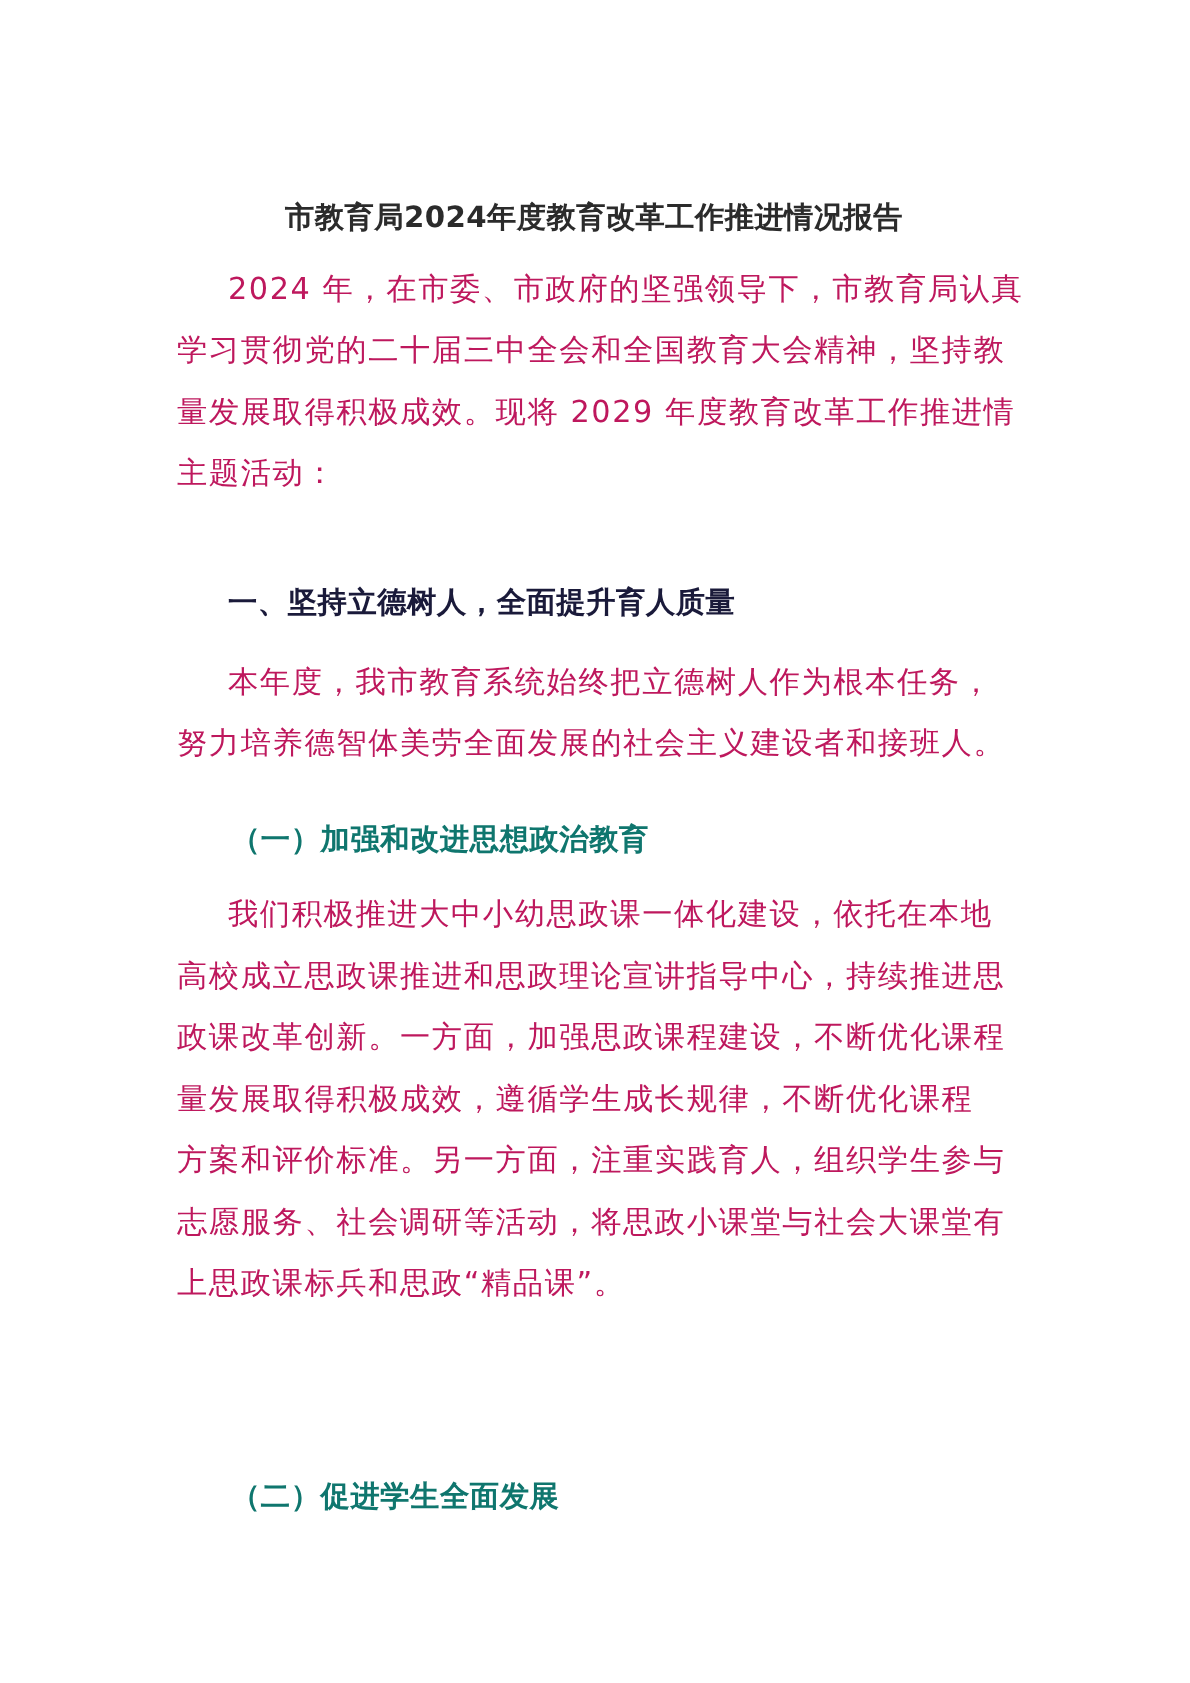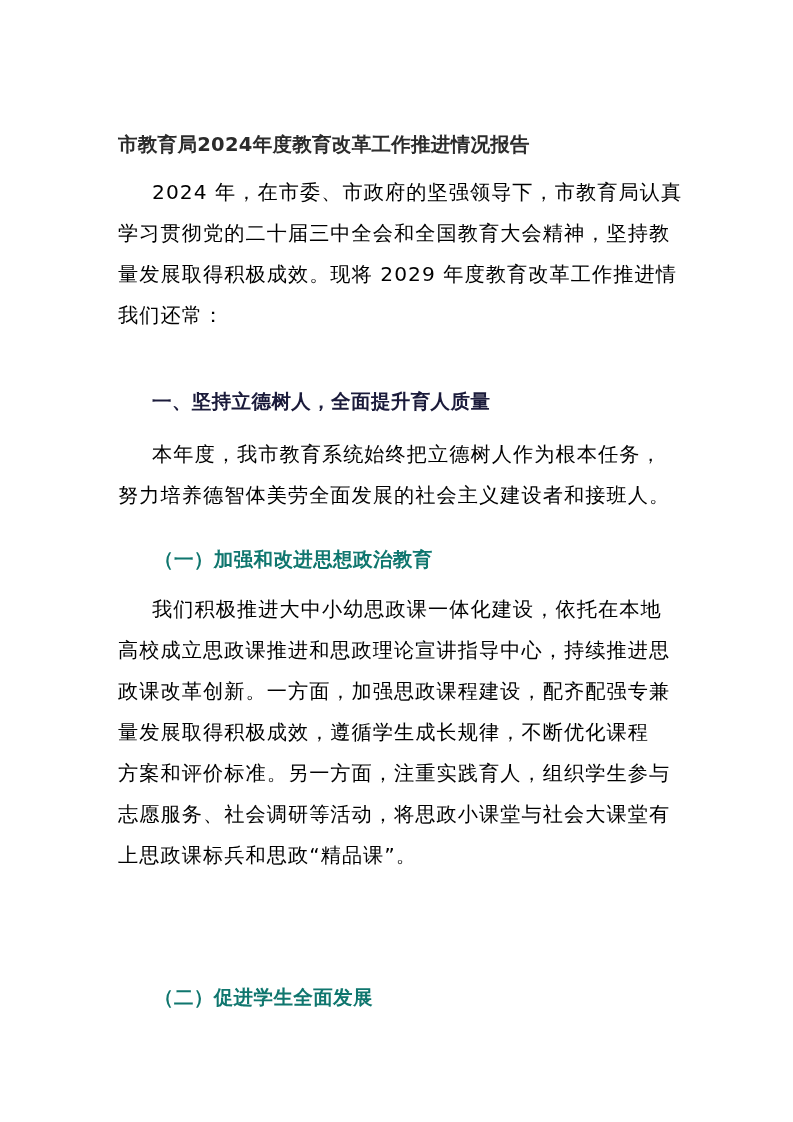--- a/index.html
+++ b/index.html
@@ -19,33 +19,34 @@
       position: absolute;
       left: 118px;
       top: 0;
       width: 556px;
     }
     .title {
       position: absolute;
       left: 0;
       top: 131px;
       width: 556px;
+      text-align: center;
       font-size: 19.5px;
       font-weight: bold;
       color: #2b2b2b;
       letter-spacing: 0.3px;
       white-space: nowrap;
     }
     .para {
       position: absolute;
       left: 0;
       width: 556px;
       font-size: 20.2px;
       line-height: 41px;
-      color: #000000;
+      color: #be185d;
       letter-spacing: 1.05px;
       text-align: justify;
       text-indent: 2.1em;
       word-break: break-all;
     }
     .h1 {
       position: absolute;
       left: 34px;
       font-size: 19.5px;
       font-weight: bold;
@@ -69,36 +70,36 @@
 <body>
 
 <div class="page">
 
   <div class="title">市教育局2024年度教育改革工作推进情况报告</div>
 
   <div class="para" style="top:172px;">
     <span class="line first">2024 年，在市委、市政府的坚强领导下，市教育局认真</span>
     <span class="line">学习贯彻党的二十届三中全会和全国教育大会精神，坚持教</span>
     <span class="line">量发展取得积极成效。现将 2029 年度教育改革工作推进情</span>
-    <span class="line">我们还常：</span>
+    <span class="line">主题活动：</span>
   </div>
 
   <div class="h1" style="top:388px;">一、坚持立德树人，全面提升育人质量</div>
 
   <div class="para" style="top:434px;">
     <span class="line first">本年度，我市教育系统始终把立德树人作为根本任务，</span>
     <span class="line">努力培养德智体美劳全面发展的社会主义建设者和接班人。</span>
   </div>
 
   <div class="h2" style="top:546px;">（一）加强和改进思想政治教育</div>
 
   <div class="para" style="top:589px;">
     <span class="line first">我们积极推进大中小幼思政课一体化建设，依托在本地</span>
     <span class="line">高校成立思政课推进和思政理论宣讲指导中心，持续推进思</span>
-    <span class="line">政课改革创新。一方面，加强思政课程建设，配齐配强专兼</span>
+    <span class="line">政课改革创新。一方面，加强思政课程建设，不断优化课程</span>
     <span class="line">量发展取得积极成效，遵循学生成长规律，不断优化课程</span>
     <span class="line">方案和评价标准。另一方面，注重实践育人，组织学生参与</span>
     <span class="line">志愿服务、社会调研等活动，将思政小课堂与社会大课堂有</span>
     <span class="line">上思政课标兵和思政“精品课”。</span>
   </div>
 
   <div class="h2" style="top:984px;">（二）促进学生全面发展</div>
 
 </div>
 

